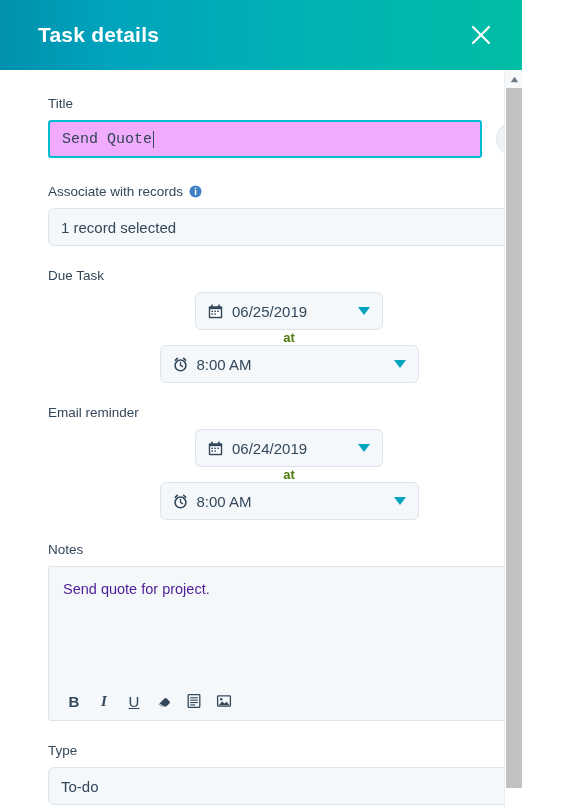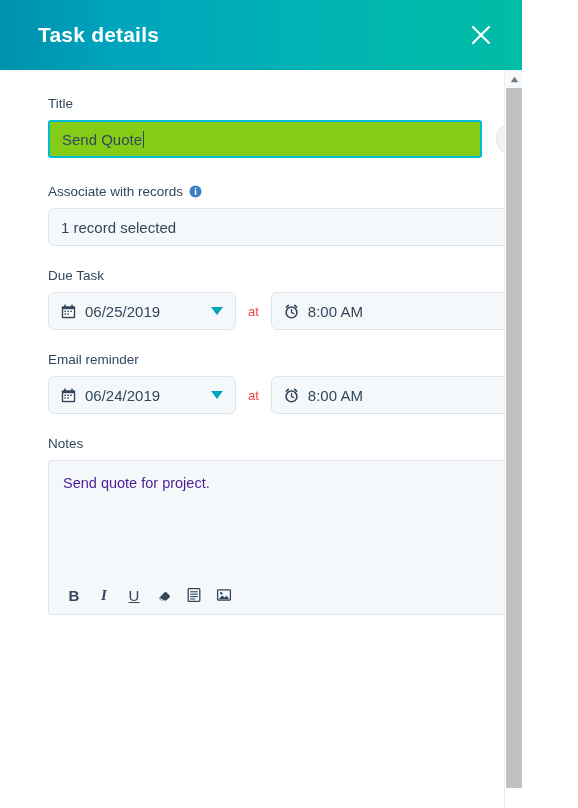--- a/index.html
+++ b/index.html
@@ -104,25 +104,25 @@
   .row-title {
     display: flex;
     align-items: center;
     gap: 14px;
   }
   .text-input {
     flex: 1;
     height: 38px;
     border: 2px solid #00bbd4;
     border-radius: 3px;
-    background: #84cc16;
+    background: #f0abfc;
     padding: 0 12px;
     font-size: 15px;
     color: #33475b;
-    font-family: Liberation Sans, sans-serif;
+    font-family: Liberation Mono, monospace;
     display: flex;
     align-items: center;
     position: relative;
   }
   .caret {
     display: inline-block;
     width: 1px;
     height: 17px;
     background: #33475b;
     margin-left: 1px;
@@ -188,26 +188,27 @@
   }
   .chip-x {
     color: #33475b;
     font-size: 14px;
     line-height: 1;
     cursor: pointer;
     padding-left: 2px;
   }
 
   
-  .dt-row { display: flex; align-items: center; gap: 0; }
+  .dt-row { display: flex; align-items: center; gap: 0; flex-direction: column; }
   .dt-date { width: 188px; }
   .dt-at {
     font-size: 13px;
-    color: #ef4444;
+    color: #4d7c0f;
     padding: 0 12px;
+    font-weight: bold;
   }
   .dt-time { width: 259px; }
 
   
   .notes-box {
     border: 1px solid #dfe3eb;
     border-radius: 3px;
     background: #f5f8fa;
     height: 155px;
     position: relative;
@@ -401,20 +402,27 @@
                 <circle cx="5.2" cy="6.2" r="1.2" fill="#33475b"></circle>
                 <path d="M2.6 12.2 L6.2 8.4 L8.6 10.6 L10.6 8.8 L13.4 12.2 Z" fill="#33475b"></path>
               </svg>
             </div>
           </div>
         </div>
       </div>
 
       <div class="gap-md"></div>
 
+      <div class="field">
+        <div class="label">Type</div>
+        <div class="select">
+          <span class="val">To-do</span>
+          <span class="caret-down"></span>
+        </div>
+      </div>
 
     </div>
 
     <div class="scrollbar">
       <div class="sb-arrow">
         <svg width="9" height="7" viewBox="0 0 9 7" aria-hidden="true">
           <polygon points="4.5,0.8 8.3,6.2 0.7,6.2" fill="#6b7b8a"></polygon>
         </svg>
       </div>
       <div class="sb-track">

